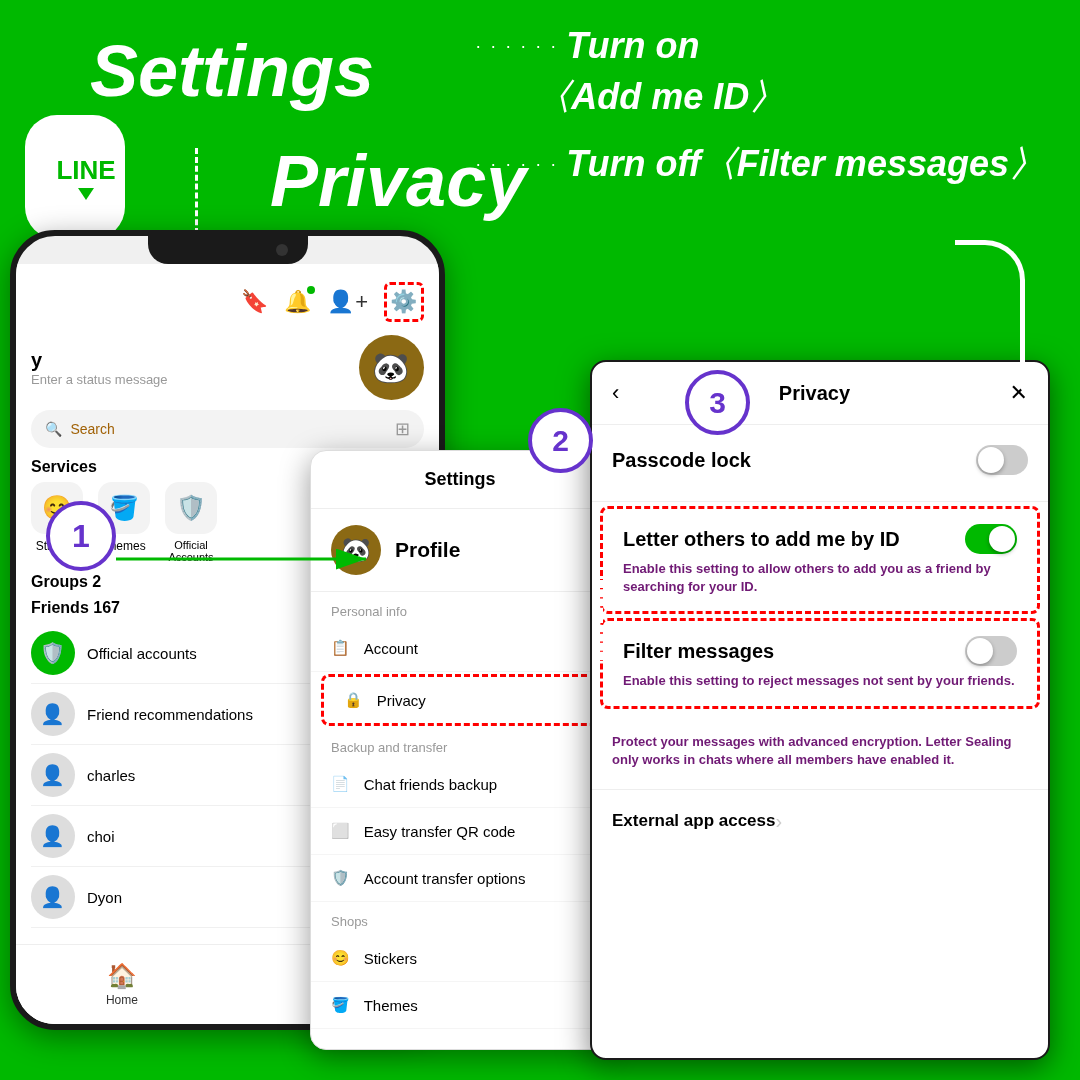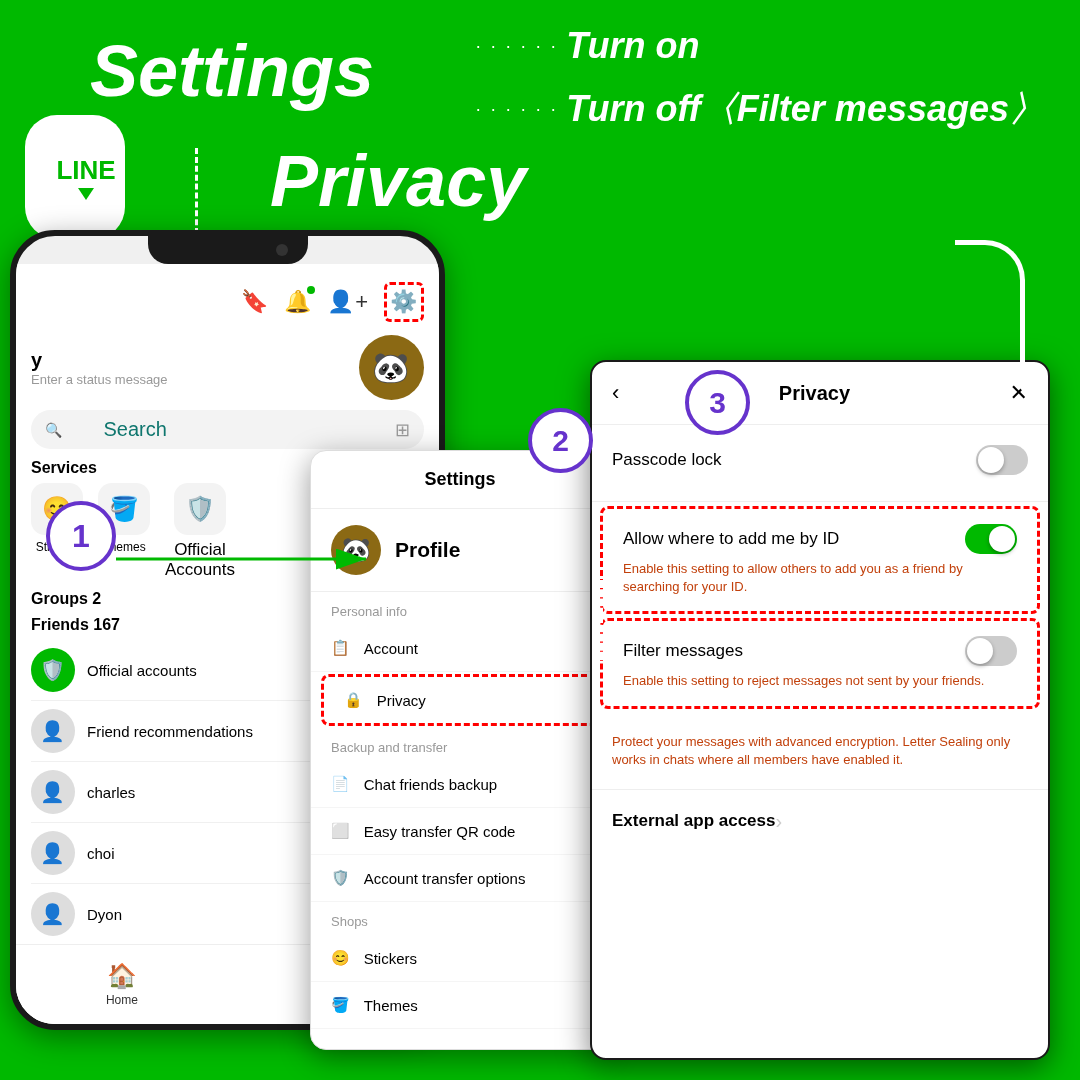--- a/index.html
+++ b/index.html
@@ -322,22 +322,22 @@
     .panel3-section {
       padding: 20px;
       border-bottom: 1px solid #eee;
     }
     .panel3-row {
       display: flex;
       justify-content: space-between;
       align-items: center;
       margin-bottom: 6px;
     }
-    .panel3-label { font-size: 17px; font-weight: 400; }
-    .panel3-desc { font-size: 13px; color: #c2410c; line-height: 1.4; }
+    .panel3-label { font-size: 20px; font-weight: 700; }
+    .panel3-desc { font-size: 13px; color: #701a75; line-height: 1.4; font-weight: bold; }
 
     
     .toggle {
       width: 52px;
       height: 30px;
       border-radius: 15px;
       position: relative;
       flex-shrink: 0;
     }
     .toggle-off { background: #ccc; }
@@ -406,20 +406,21 @@
 </div>
 
 <div class="top-settings">Settings</div>
 <div class="top-privacy">Privacy</div>
 
 <div style="position:absolute;top:25px;right:35px;text-align:left;">
   <div style="display:flex;align-items:center;gap:8px;margin-bottom:6px;">
     <span style="color:white;font-size:18px;letter-spacing:2px;">· · · · · ·</span>
     <span style="font-size:36px;font-weight:800;color:white;font-style:italic;">Turn on</span>
   </div>
+  <div style="margin-left:60px;font-size:36px;font-weight:800;color:white;font-style:italic;">〈Add me ID〉</div>
   <div style="display:flex;align-items:center;gap:8px;margin-top:18px;">
     <span style="color:white;font-size:18px;letter-spacing:2px;">· · · · · ·</span>
     <span style="font-size:36px;font-weight:800;color:white;font-style:italic;">Turn off〈Filter messages〉</span>
   </div>
 </div>
 
 <div style="position:absolute;top:148px;left:195px;width:3px;height:95px;border-left:3px dashed white;"></div>
 <div style="position:absolute;top:240px;left:195px;width:3px;height:3px;border-top:3px dashed white;width:200px;"></div>
 
 <div class="phone1">
@@ -456,37 +457,37 @@
     <div class="profile-row">
       <div class="profile-text">
         <h3>y</h3>
         <p>Enter a status message</p>
       </div>
       <div class="profile-avatar">🐼</div>
     </div>
 
     <div class="search-bar">
       <span>🔍</span>
-      <span style="color:#0f766e;font-size:20px;margin-left:33px;">Search</span>
+      <span style="color:#a16207;font-size:14px;">Search</span>
       <span style="margin-left:auto;font-size:18px;">⊞</span>
     </div>
 
     <div class="section-title">Services</div>
     <div class="services-row">
       <div class="service-item">
         <div class="service-icon">😊</div>
         <span>Stickers</span>
       </div>
       <div class="service-item">
         <div class="service-icon">🪣</div>
         <span>Themes</span>
       </div>
       <div class="service-item">
         <div class="service-icon">🛡️</div>
-        <span style="text-align:center;font-size:17px;">Official<br>Accounts</span>
+        <span style="text-align:center;font-size:11px;">Official<br>Accounts</span>
       </div>
     </div>
 
     <div class="section-title">Groups 2</div>
     <div class="section-title">Friends 167</div>
 
     <div class="friend-item">
       <div class="friend-avatar avatar-green">🛡️</div>
       <span>Official accounts</span>
     </div>
@@ -576,21 +577,21 @@
     <div class="panel3-row">
       <span class="panel3-label">Passcode lock</span>
       <div class="toggle toggle-off">
         <div class="toggle-knob"></div>
       </div>
     </div>
   </div>
 
   <div style="padding:15px 20px;border-bottom:1px solid #eee;border:3px dashed red;margin:4px 8px;border-radius:8px;">
     <div class="panel3-row">
-      <span class="panel3-label">Allow where to add me by ID</span>
+      <span class="panel3-label">Letter others to add me by ID</span>
       <div class="toggle toggle-on">
         <div class="toggle-knob"></div>
       </div>
     </div>
     <p class="panel3-desc">Enable this setting to allow others to add you as a friend by searching for your ID.</p>
   </div>
 
   <div style="padding:15px 20px;border-bottom:1px solid #eee;border:3px dashed red;margin:4px 8px;border-radius:8px;">
     <div class="panel3-row">
       <span class="panel3-label">Filter messages</span>

